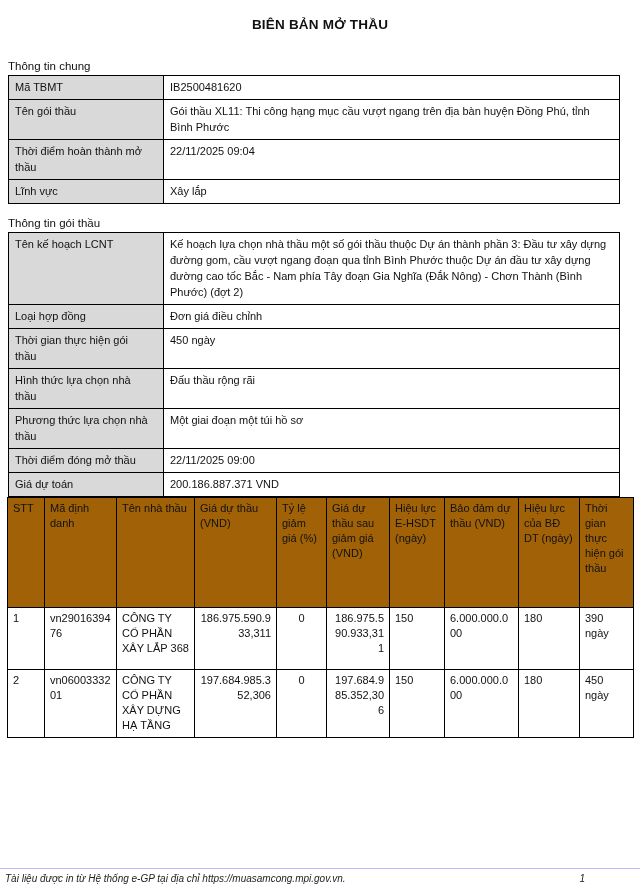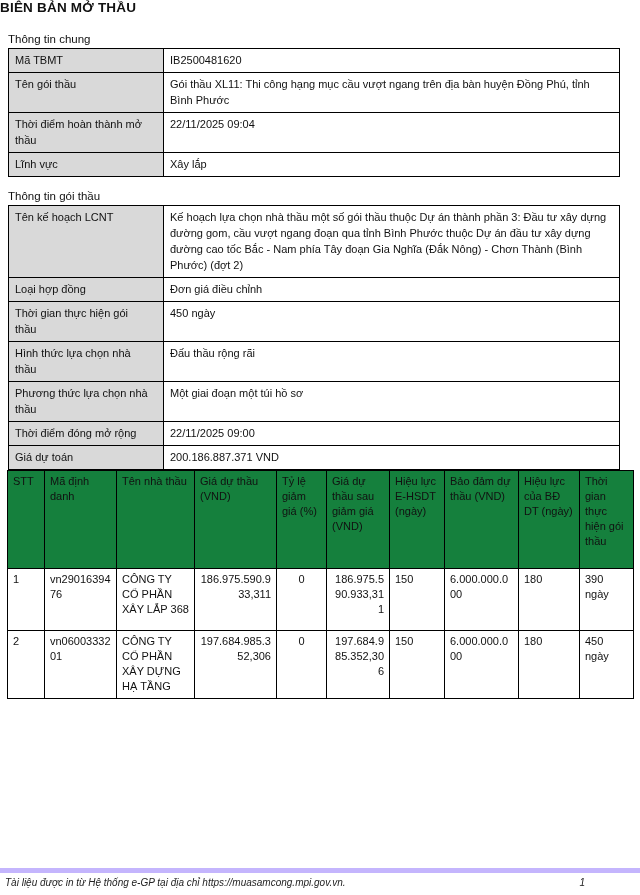--- a/index.html
+++ b/index.html
@@ -9,31 +9,32 @@
     width: 640px;
     height: 895px;
     margin: 0 auto;
     background: #ffffff;
     color: #111111;
     font-family: "Liberation Sans", "DejaVu Sans", sans-serif;
     font-size: 11px;
     overflow: hidden;
   }
   .doc-title {
-    padding-top: 0;
+    padding-top: 17px;
+    text-align: center;
     font-size: 13.5px;
     font-weight: bold;
     letter-spacing: 0.2px;
   }
   .section-heading {
     font-size: 11.5px;
     font-weight: normal;
     margin: 13px 0 3px 8px;
   }
-  .section-heading.first { margin-top: 18px; }
+  .section-heading.first { margin-top: 28px; }
 
   
   table.info {
     border-collapse: collapse;
     table-layout: fixed;
     width: 612px;
     margin-left: 8px;
     line-height: 16px;
   }
   table.info td {
@@ -54,38 +55,38 @@
   }
   table.contractors th, table.contractors td {
     border: 1px solid #000000;
     vertical-align: top;
     text-align: left;
     font-weight: normal;
     padding: 3px 5px 4px 5px;
     overflow-wrap: break-word;
   }
   table.contractors th {
-    background: #15803d;
-    height: 98px;
+    background: #a16207;
+    height: 110px;
   }
   table.contractors tbody tr:nth-child(1) td { height: 62px; }
   table.contractors tbody tr:nth-child(2) td { height: 68px; }
   
   table.contractors td:nth-child(2) { word-break: break-all; }
   table.contractors td:nth-child(4) { text-align: right; word-break: break-all; }
   table.contractors td:nth-child(5) { text-align: center; }
   table.contractors td:nth-child(6) { text-align: right; word-break: break-all; }
   table.contractors td:nth-child(8) { word-break: break-all; }
 
   .footer {
     position: absolute;
     top: 868px;
     left: 0;
     width: 640px;
-    border-top: 5px solid #c4b5fd;
+    border-top: 1px solid #c4b5fd;
     font-size: 10px;
     font-style: italic;
     color: #222222;
   }
   .footer .note {
     position: absolute;
     left: 5px;
     top: 4px;
     white-space: nowrap;
   }
@@ -149,21 +150,21 @@
         </tr>
         <tr>
           <td class="lbl">Hình thức lựa chọn nhà thầu</td>
           <td class="val">Đấu thầu rộng rãi</td>
         </tr>
         <tr>
           <td class="lbl">Phương thức lựa chọn nhà thầu</td>
           <td class="val">Một giai đoạn một túi hồ sơ</td>
         </tr>
         <tr>
-          <td class="lbl">Thời điểm đóng mở rộng</td>
+          <td class="lbl">Thời điểm đóng mở thầu</td>
           <td class="val">22/11/2025 09:00</td>
         </tr>
         <tr>
           <td class="lbl">Giá dự toán</td>
           <td class="val">200.186.887.371 VND</td>
         </tr>
       </tbody>
   </table>
 
   <table class="contractors">

